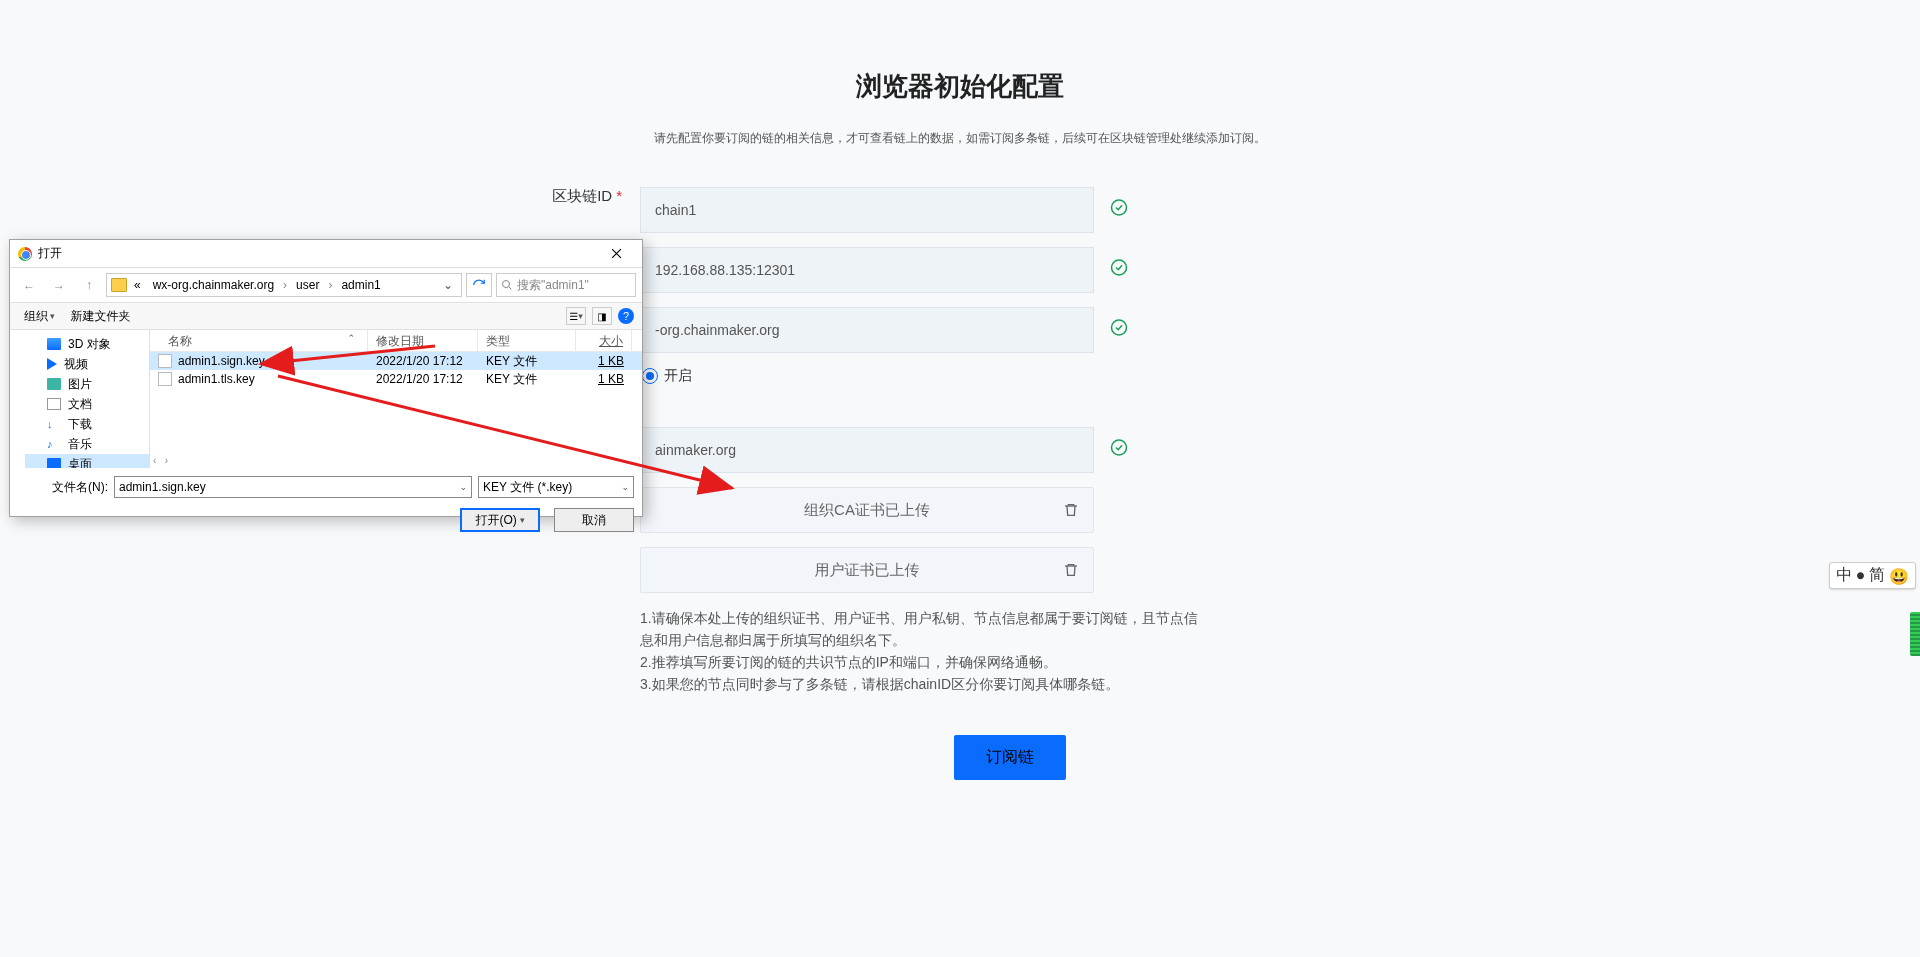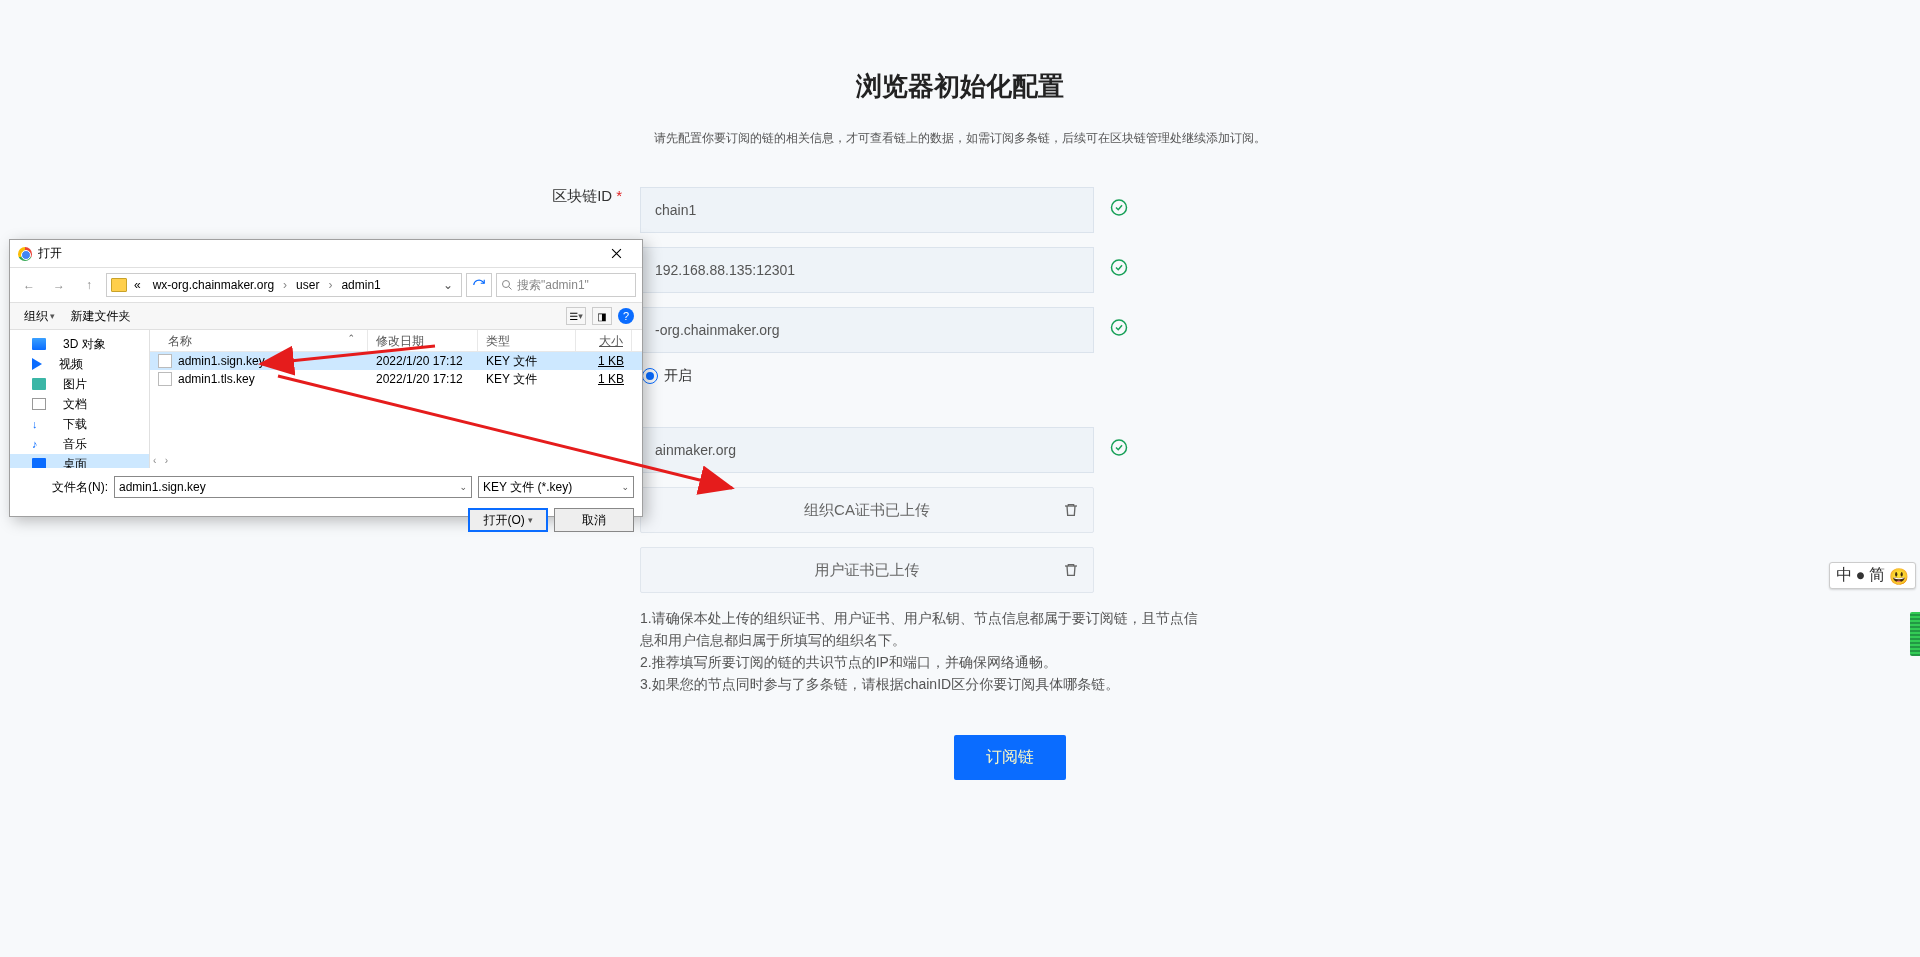--- a/index.html
+++ b/index.html
@@ -51,21 +51,21 @@
   }
   .upload-box .trash {
     position: absolute; right: 14px; top: 50%; transform: translateY(-50%);
     width: 16px; height: 16px; color: #666;
   }
   .upload-box.link { background: #fff; border: 1px solid #e0e6ed; color: #2a7cff; }
   .upload-box.link .cloud-icon { margin-right: 8px; width: 18px; height: 18px; }
 
   .notes { margin-left: 180px; width: 560px; color: #555; font-size: 14px; line-height: 22px; margin-top: 4px; }
   .submit-wrap { text-align: center; margin-top: 40px; margin-left: 100px; }
-  .submit-btn { display: inline-block; padding: 12px 32px; background: #0a6cff; color: #fef9c3; font-size: 16px; border: none; border-radius: 2px; cursor: pointer; }
+  .submit-btn { display: inline-block; padding: 12px 32px; background: #0a6cff; color: #000000; font-size: 16px; border: none; border-radius: 2px; cursor: pointer; }
 
   
   .dialog {
     position: absolute;
     left: 9px; top: 239px;
     width: 634px; height: 278px;
     background: #fff;
     border: 1px solid #a0a0a0;
     box-shadow: 4px 4px 14px rgba(0,0,0,0.25);
     font-family: "Segoe UI", Tahoma, sans-serif;
@@ -93,21 +93,21 @@
 
   .dlg-toolbar { height: 28px; border-top: 1px solid #e0e0e0; border-bottom: 1px solid #e0e0e0; display: flex; align-items: center; padding: 0 8px; justify-content: space-between; background: #f7f7f7; }
   .toolbar-left { display: flex; gap: 4px; align-items: center; }
   .toolbar-left .item { padding: 2px 6px; display: flex; align-items: center; gap: 2px; }
   .toolbar-right { display: flex; gap: 6px; align-items: center; }
   .toolbar-icon { width: 20px; height: 18px; border: 1px solid #ccc; display: inline-flex; align-items: center; justify-content: center; font-size: 10px; }
   .help-ic { width: 16px; height: 16px; border-radius: 50%; background: #0a6cff; color: #fff; display: inline-flex; align-items: center; justify-content: center; font-size: 11px; }
 
   .dlg-body { display: flex; height: 138px; }
   .tree { width: 140px; border-right: 1px solid #e0e0e0; overflow-y: auto; padding: 4px 0; }
-  .tree-item { display: flex; align-items: center; gap: 17px; padding: 2px 6px 2px 22px; height: 20px; cursor: default; }
+  .tree-item { display: flex; align-items: center; gap: 7px; padding: 2px 6px 2px 22px; height: 20px; cursor: default; margin-left: 15px; }
   .tree-item.sel { background: #cde8ff; }
   .tree-ic { width: 14px; height: 12px; flex-shrink: 0; }
   .ic-3d { background: linear-gradient(#3aa0ff,#0a6cff); border-radius: 1px; }
   .ic-video { width: 0; height: 0; border-left: 10px solid #0a6cff; border-top: 6px solid transparent; border-bottom: 6px solid transparent; }
   .ic-pic { background: #3bb6a6; border-radius: 1px; }
   .ic-doc { background: #fff; border: 1px solid #999; }
   .ic-dl { color: #0a6cff; font-weight: bold; font-size: 11px; }
   .ic-music { color: #0a6cff; font-size: 11px; }
   .ic-desktop { background: #0a6cff; border-radius: 1px; }
 
@@ -122,21 +122,21 @@
   .file-row.sel { background: #cde8ff; }
   .file-row .col { padding: 0 8px; font-size: 12px; }
   .file-ic { width: 14px; height: 14px; background: #fff; border: 1px solid #bbb; display: inline-block; margin-right: 6px; vertical-align: middle; }
   .list-scroll-hint { position: absolute; left: 3px; bottom: 2px; font-size: 10px; color: #888; display: flex; align-items: center; gap: 2px; }
 
   .dlg-footer { padding: 8px 8px 10px; }
   .fn-row { display: flex; align-items: center; gap: 6px; margin-bottom: 10px; }
   .fn-label { width: 90px; text-align: right; }
   .fn-input { flex: 1; height: 22px; border: 1px solid #888; padding: 0 4px; display: flex; align-items: center; justify-content: space-between; }
   .filter-sel { width: 156px; height: 22px; border: 1px solid #888; padding: 0 4px; display: flex; align-items: center; justify-content: space-between; }
-  .btn-row { display: flex; justify-content: flex-end; gap: 6px; }
+  .btn-row { display: flex; justify-content: flex-end; gap: 14px; }
   .dlg-btn { width: 80px; height: 24px; border: 1px solid #888; background: #eee; font-size: 12px; display: inline-flex; align-items: center; justify-content: center; cursor: pointer; }
   .dlg-btn.primary { border: 1px solid #0a6cff; box-shadow: 0 0 0 1px #0a6cff inset; }
 
   
   .arrow-svg { position: absolute; pointer-events: none; }
 
   
   .ime-pill { position: absolute; right: 4px; top: 562px; background: #fff; border: 1px solid #ccc; border-radius: 3px; padding: 2px 6px; font-size: 16px; display: flex; align-items: flex-end; gap: 4px; box-shadow: 0 1px 2px rgba(0,0,0,0.15); }
   .side-strip { position: absolute; right: 0; top: 612px; width: 10px; height: 44px; background: repeating-linear-gradient(#3c5,#3c5 2px,#294 2px,#294 4px); border-radius: 2px 0 0 2px; }
 

